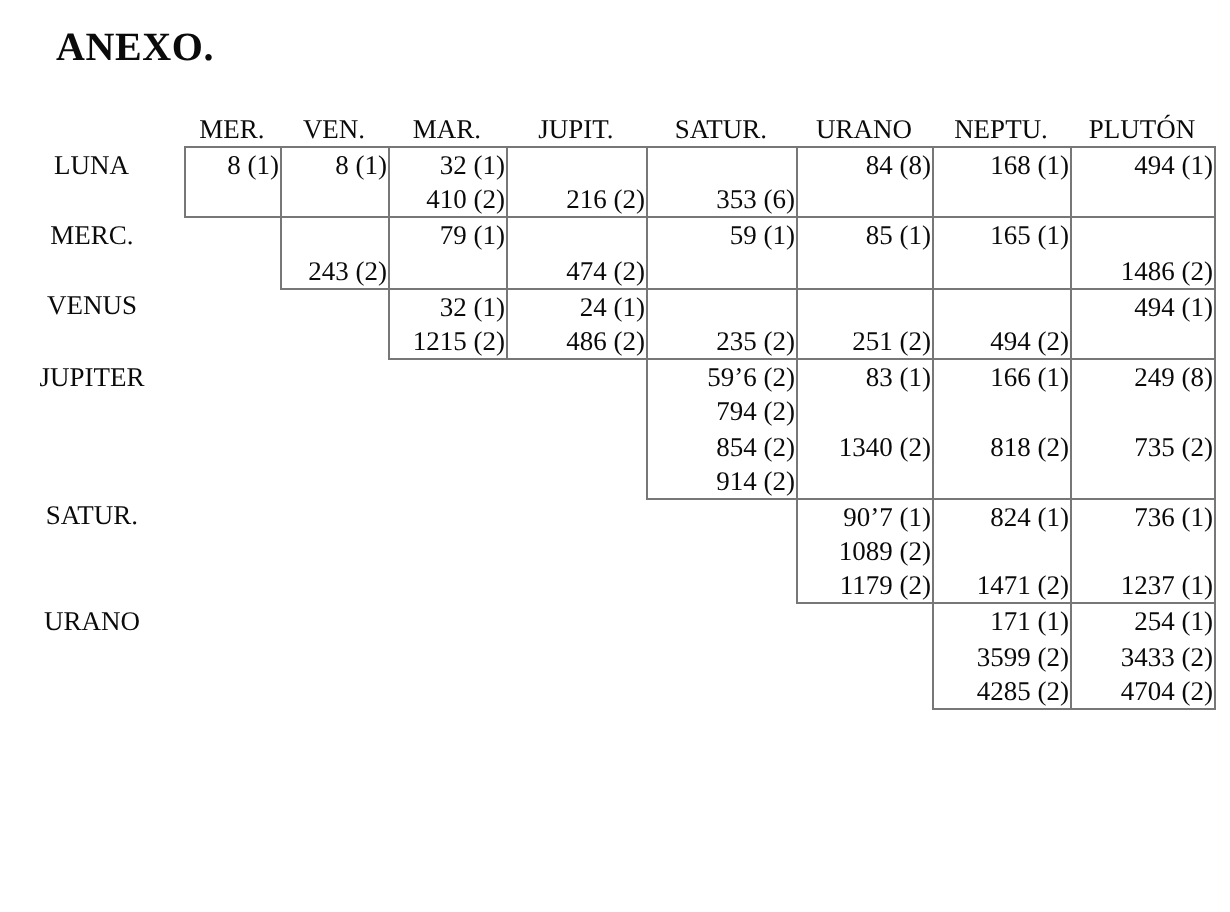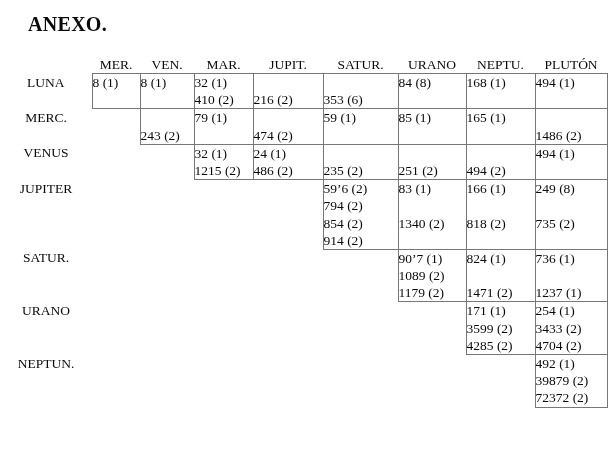--- a/index.html
+++ b/index.html
@@ -43,21 +43,21 @@
     padding-left: 36px;
     padding-top: 1px;
     line-height: 17.2px;
     border: none;
     white-space: nowrap;
   }
   
   td.cell {
     border: 1px solid #777777;
     vertical-align: top;
-    text-align: left;
+    text-align: right;
     padding-top: 1px;
   }
   
   td.noborder { border: none; }
   .line {
     height: 17.2px;
     line-height: 17.2px;
     white-space: nowrap;
   }
 </style>
@@ -248,29 +248,14 @@
           <div class="line">3599 (2)</div>
           <div class="line">4285 (2)</div>
         </td>
     <td class="cell">
           <div class="line">254 (1)</div>
           <div class="line">3433 (2)</div>
           <div class="line">4704 (2)</div>
         </td>
   </tr>
 
-  <tr>
-    <th class="rlabel">NEPTUN.</th>
-    <td class="noborder"></td>
-    <td class="noborder"></td>
-    <td class="noborder"></td>
-    <td class="noborder"></td>
-    <td class="noborder"></td>
-    <td class="noborder"></td>
-    <td class="noborder"></td>
-    <td class="cell">
-          <div class="line">492 (1)</div>
-          <div class="line">39879 (2)</div>
-          <div class="line">72372 (2)</div>
-        </td>
-  </tr>
 </tbody>
   </table>
 
 </body></html>

